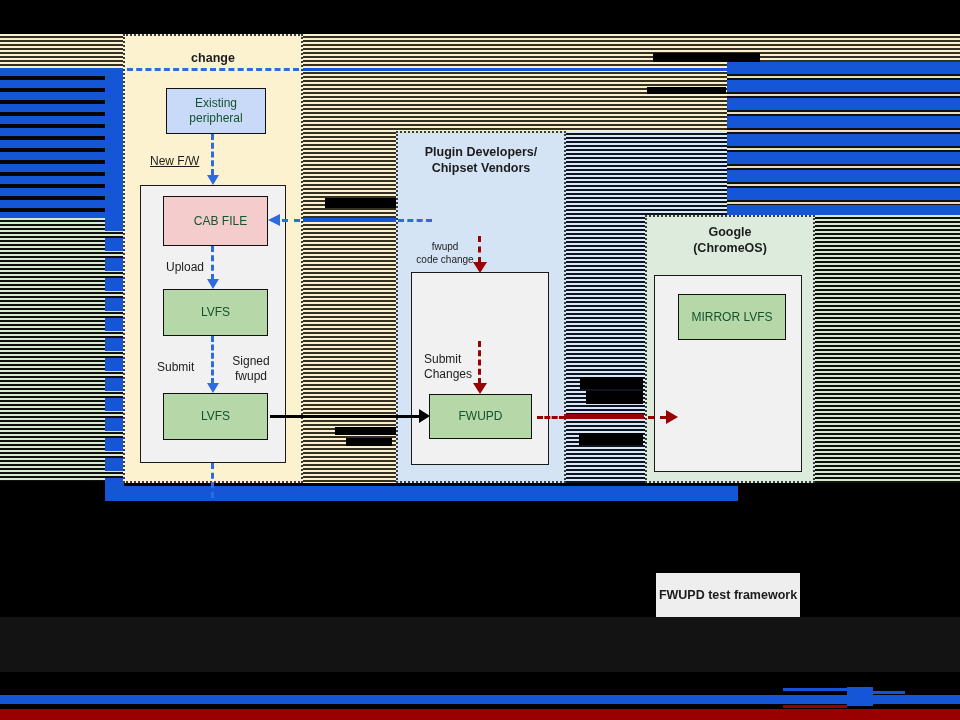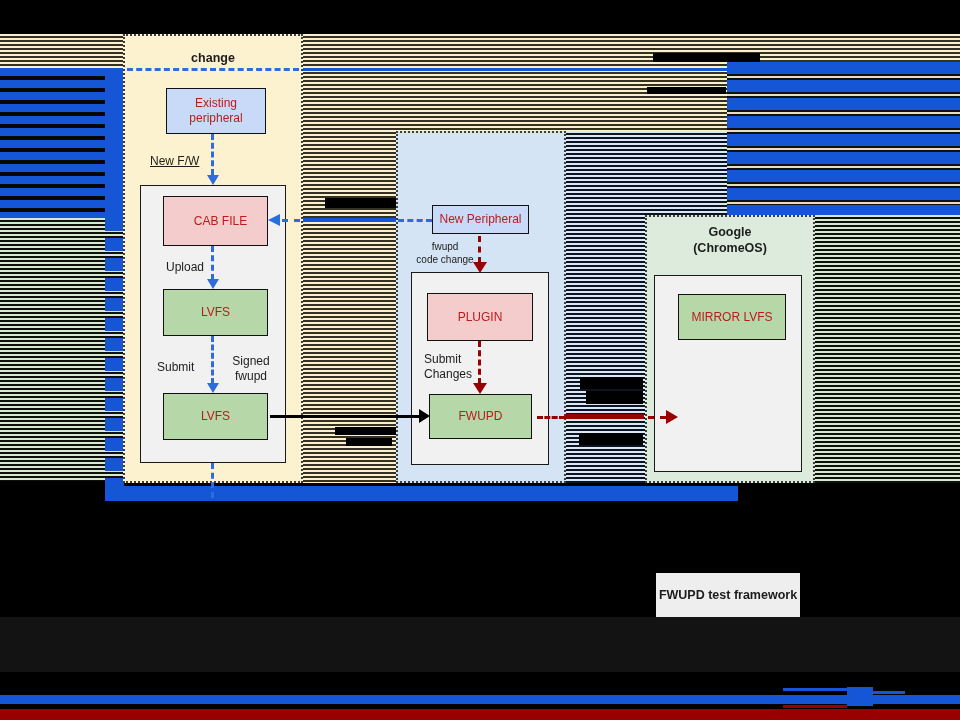--- a/index.html
+++ b/index.html
@@ -16,21 +16,21 @@
   .bars-right { background:repeating-linear-gradient(180deg,#1556d6 0 12px,#101010 12px 14px,#e7dfc2 14px 16px,#101010 16px 18px); }
   .col-dash { background:repeating-linear-gradient(180deg,#1556d6 0 13px,transparent 13px 20px); }
   .solid-blue { background:#1556d6; }
   .solid-red  { background:#990000; }
   .glitch { background:#000; }
   
   .panel { border:2px dotted #3d3d3d; box-sizing:border-box; }
   .subpanel { background:#f1f1f1; border:1px solid #1a1a1a; box-sizing:border-box; }
   .node {
     border:1px solid #111; box-sizing:border-box; display:flex; align-items:center;
-    justify-content:center; text-align:center; font-size:12px; color:#b91c1c;
+    justify-content:center; text-align:center; font-size:12px; color:#14532d;
     line-height:1.25; white-space:pre-line;
   }
   .panel-title { font-weight:bold; font-size:12.5px; color:#1c1c1c; text-align:center;
     white-space:pre-line; line-height:1.3; }
   .lbl { font-size:12px; color:#1c1c1c; white-space:pre-line; line-height:1.25; }
   .vdash-b { width:0; border-left:3px dashed #2e6bdf; }
   .vdash-r { width:0; border-left:3px dashed #990000; }
   .hdash-b { height:0; border-top:3px dashed #2e6bdf; }
   .hdash-r { height:0; border-top:3px dashed #990000; }
   .tri { width:0; height:0; }
@@ -96,29 +96,25 @@
   <div class="abs tri" style="left:207px;top:383px;border-left:6px solid transparent;border-right:6px solid transparent;border-top:10px solid #2e6bdf;"></div>
   <div class="abs vdash-b" style="left:211px;top:463px;height:35px;"></div>
 
   <div class="abs lbl" style="left:150px;top:154px;text-decoration:underline;">New F/W</div>
   <div class="abs lbl" style="left:166px;top:260px;">Upload</div>
   <div class="abs lbl" style="left:157px;top:360px;">Submit</div>
   <div class="abs lbl" style="left:226px;top:354px;width:50px;text-align:center;">Signed
 fwupd</div>
 
   <div class="abs panel" style="left:396px;top:131px;width:170px;height:352px;background:#d4e4f4;"></div>
+  <div class="abs panel-title" style="left:396px;top:144px;width:170px;">Plugin Developers/
+Chipset Vendors</div>
 
   <div class="abs subpanel" style="left:411px;top:272px;width:138px;height:193px;"></div>
 
-  <div class="abs node" style="left:432px;top:205px;width:97px;height:29px;background:#c9daf8;">
-    <span>New Peripheral</span>
-  </div>
-  <div class="abs node" style="left:427px;top:293px;width:106px;height:48px;background:#f4cccc;">
-    <span>PLUGIN</span>
-  </div>
   <div class="abs node" style="left:429px;top:394px;width:103px;height:45px;background:#b6d7a8;">
     <span>FWUPD</span>
   </div>
 
   <div class="abs vdash-r" style="left:478px;top:236px;height:27px;"></div>
   <div class="abs tri" style="left:473px;top:262px;border-left:7px solid transparent;border-right:7px solid transparent;border-top:11px solid #990000;"></div>
   <div class="abs vdash-r" style="left:478px;top:341px;height:43px;"></div>
   <div class="abs tri" style="left:473px;top:383px;border-left:7px solid transparent;border-right:7px solid transparent;border-top:11px solid #990000;"></div>
 
   <div class="abs lbl" style="left:412px;top:241px;width:66px;font-size:10px;text-align:center;">fwupd

